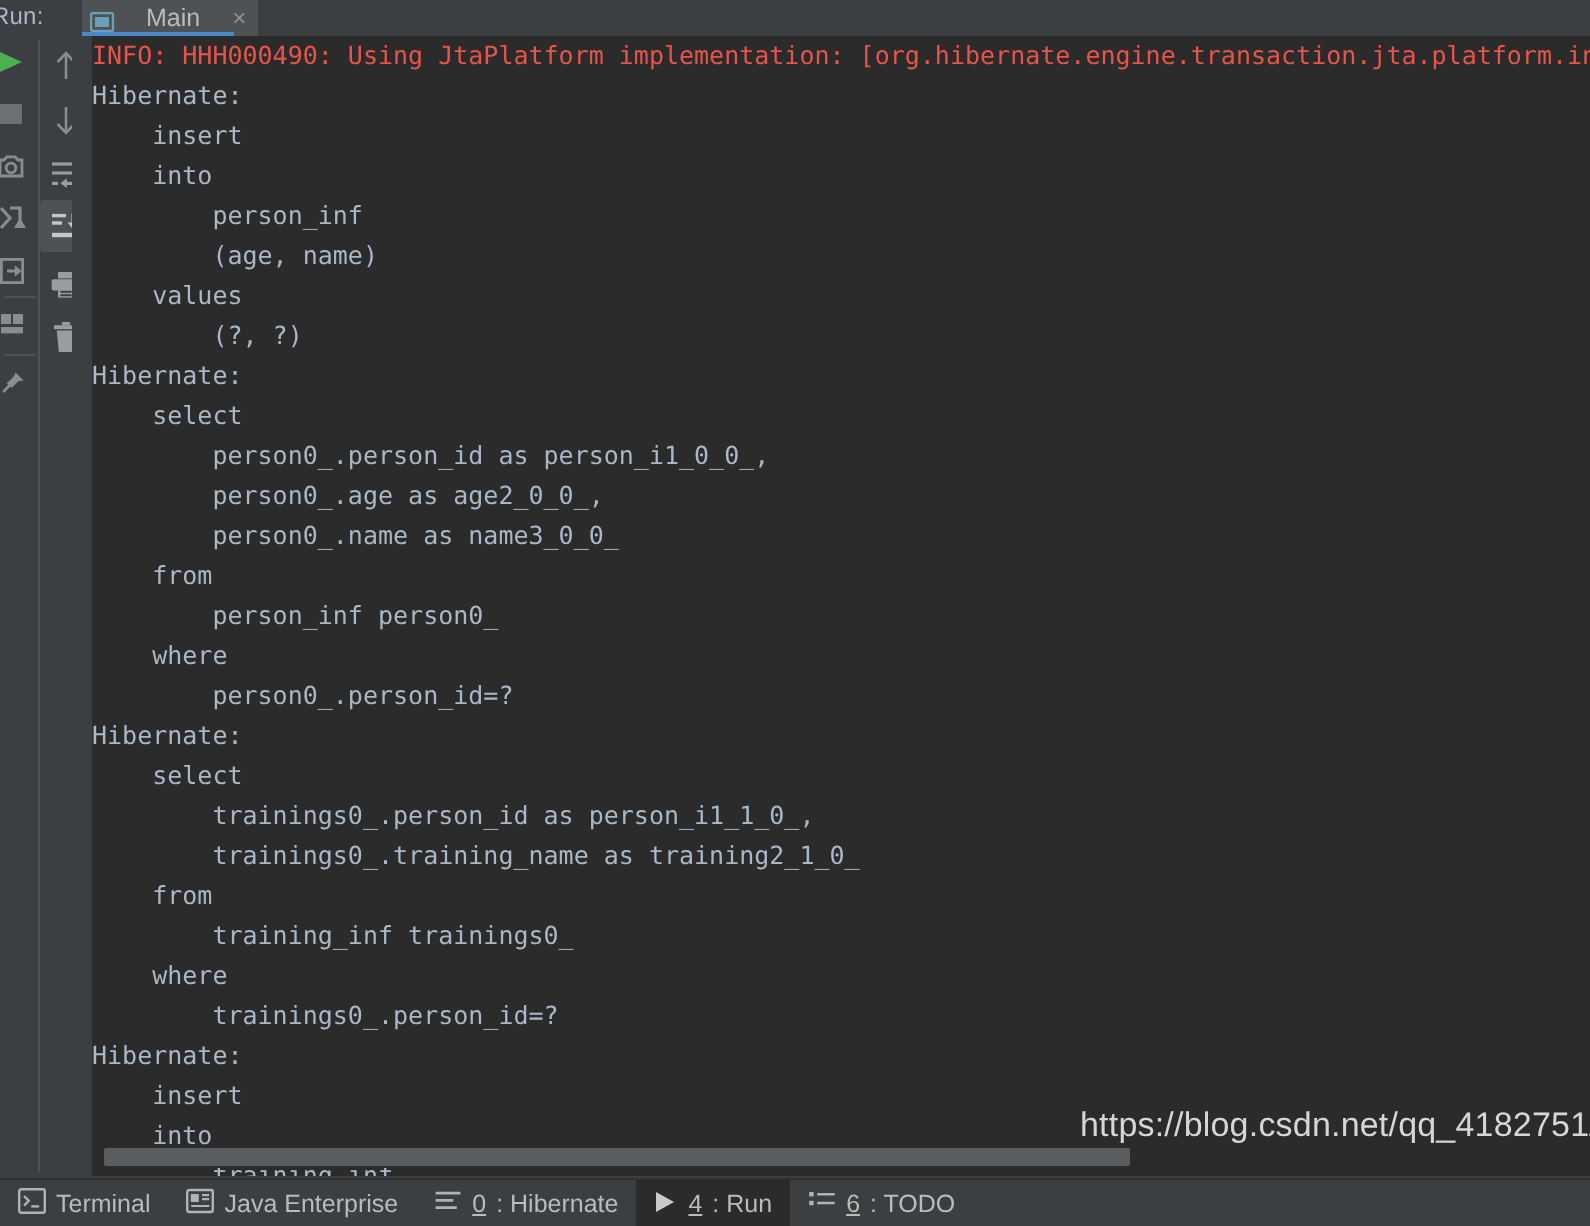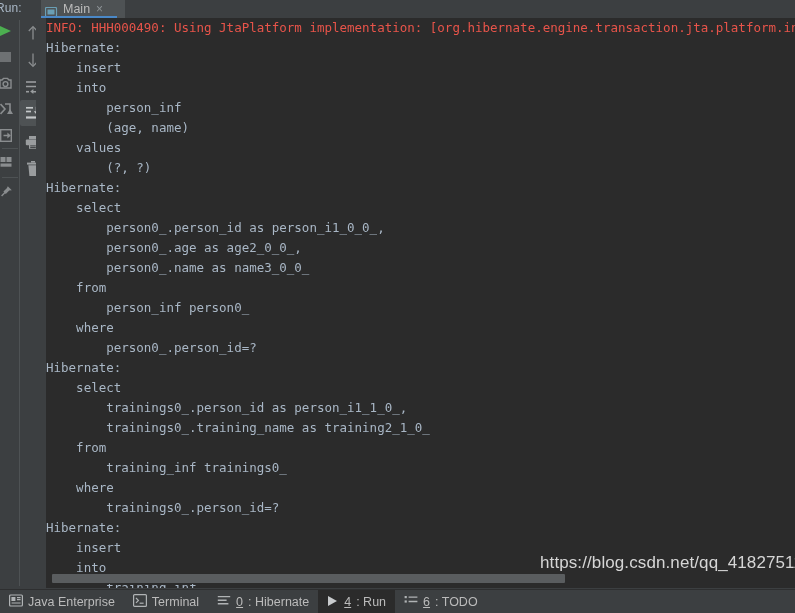--- a/index.html
+++ b/index.html
@@ -35,22 +35,22 @@
     font-size: 12px;
     color: #a9b7c6;
     letter-spacing: 0.1px;
   }
   .tab-main {
     position: absolute;
     left: 41px; top: 0;
     height: 18px;
     display: flex;
     align-items: center;
-    gap: 5px;
-    padding: 0 22px 0 4px;
+    gap: 15px;
+    padding: 0 6px 0 4px;
     background: #4e5254;
     box-sizing: border-box;
   }
   .tab-underline {
     position: absolute;
     left: 41px; top: 16px;
     width: 76px; height: 2px;
     background: #4a88c7;
   }
   .tab-icon {
@@ -370,37 +370,37 @@
     <div class="hscroll-thumb" style="left:6px; top:1px; position:absolute;"></div>
   </div>
 
   <div class="watermark">https://blog.csdn.net/qq_41827511</div>
 
   <div class="statusbar">
 
     <div class="sb-item">
       <span class="sb-icon">
         <svg width="14" height="13" viewBox="0 0 14 13">
+          <rect x="0.6" y="0.6" width="12.8" height="11.8" rx="1" fill="none" stroke="#b0b3b5" stroke-width="1.2"></rect>
+          <path d="M3 4 L5.4 6.4 L3 8.8" stroke="#b0b3b5" stroke-width="1.2" fill="none"></path>
+          <path d="M6.6 9.2 H10.6" stroke="#b0b3b5" stroke-width="1.2"></path>
+        </svg>
+      </span>
+      <span class="sb-label">Terminal</span>
+    </div>
+
+    <div class="sb-item">
+      <span class="sb-icon">
+        <svg width="14" height="13" viewBox="0 0 14 13">
           <rect x="0.6" y="1" width="12.8" height="11" rx="1" fill="none" stroke="#b0b3b5" stroke-width="1.2"></rect>
           <rect x="2.4" y="3" width="4" height="4" fill="#b0b3b5"></rect>
           <path d="M8 3.6 H11.6 M8 5.6 H11.6 M2.6 9 H11.6" stroke="#b0b3b5" stroke-width="1.1"></path>
         </svg>
       </span>
       <span class="sb-label">Java Enterprise</span>
-    </div>
-
-    <div class="sb-item">
-      <span class="sb-icon">
-        <svg width="14" height="13" viewBox="0 0 14 13">
-          <rect x="0.6" y="0.6" width="12.8" height="11.8" rx="1" fill="none" stroke="#b0b3b5" stroke-width="1.2"></rect>
-          <path d="M3 4 L5.4 6.4 L3 8.8" stroke="#b0b3b5" stroke-width="1.2" fill="none"></path>
-          <path d="M6.6 9.2 H10.6" stroke="#b0b3b5" stroke-width="1.2"></path>
-        </svg>
-      </span>
-      <span class="sb-label">Terminal</span>
     </div>
 
     <div class="sb-item">
       <span class="sb-icon">
         <svg width="14" height="13" viewBox="0 0 14 13">
           <path d="M0.8 2.6 H13.2 M0.8 6.2 H9.6 M0.8 9.8 H11.4" stroke="#b0b3b5" stroke-width="1.4"></path>
         </svg>
       </span>
       <span class="sb-key">0</span>
         <span class="sb-label">: Hibernate</span>

